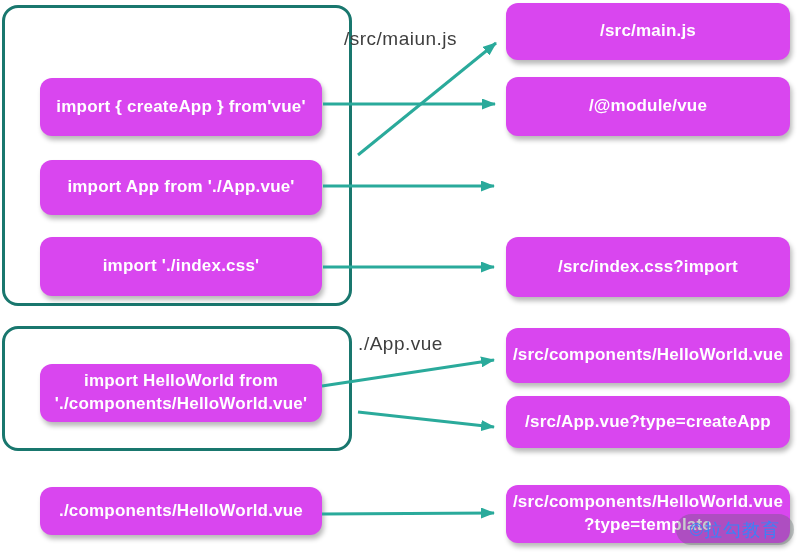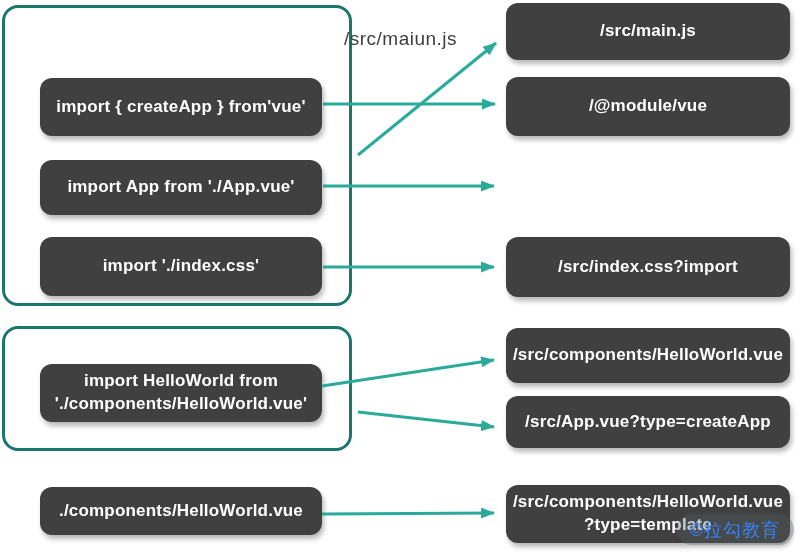--- a/index.html
+++ b/index.html
@@ -14,21 +14,21 @@
   .panel-main{top:5px;height:301px;}
   .panel-app{top:326px;height:125px;}
   .panel-title{
     position:absolute;left:0;width:100%;text-align:center;
     color:#3E3E3E;font-size:19px;letter-spacing:0.5px;
   }
   .title-main{top:28px;}
   .title-app{top:333px;}
   .pill{
     position:absolute;display:flex;align-items:center;justify-content:center;
-    background:#404040;border-radius:12px;
+    background:#d946ef;border-radius:12px;
     color:#ffffff;font-size:17px;font-weight:700;letter-spacing:0.2px;
     text-align:center;white-space:pre-line;line-height:1.35;
     box-shadow:2px 4px 5px rgba(0,0,0,0.28);
     box-sizing:border-box;padding:2px 6px;
   }
   .src-pill{left:40px;width:282px;}
   .req-pill{left:506px;width:284px;}
   .p1{top:78px;height:58px;}
   .p2{top:160px;height:55px;}
   .p3{top:237px;height:59px;}
@@ -51,20 +51,21 @@
 </style>
 </head>
 <body>
 
 <div class="page">
 
   <div class="panel panel-main"></div>
   <div class="panel-title title-main">/src/maiun.js</div>
 
   <div class="panel panel-app"></div>
+  <div class="panel-title title-app">./App.vue</div>
 
   <div class="pill src-pill p1">import { createApp } from'vue'</div>
   <div class="pill src-pill p2">import App from './App.vue'</div>
   <div class="pill src-pill p3">import './index.css'</div>
   <div class="pill src-pill p4">import HelloWorld from
 './components/HelloWorld.vue'</div>
   <div class="pill src-pill p5">./components/HelloWorld.vue</div>
 
   <div class="pill req-pill r1">/src/main.js</div>
   <div class="pill req-pill r2">/@module/vue</div>

